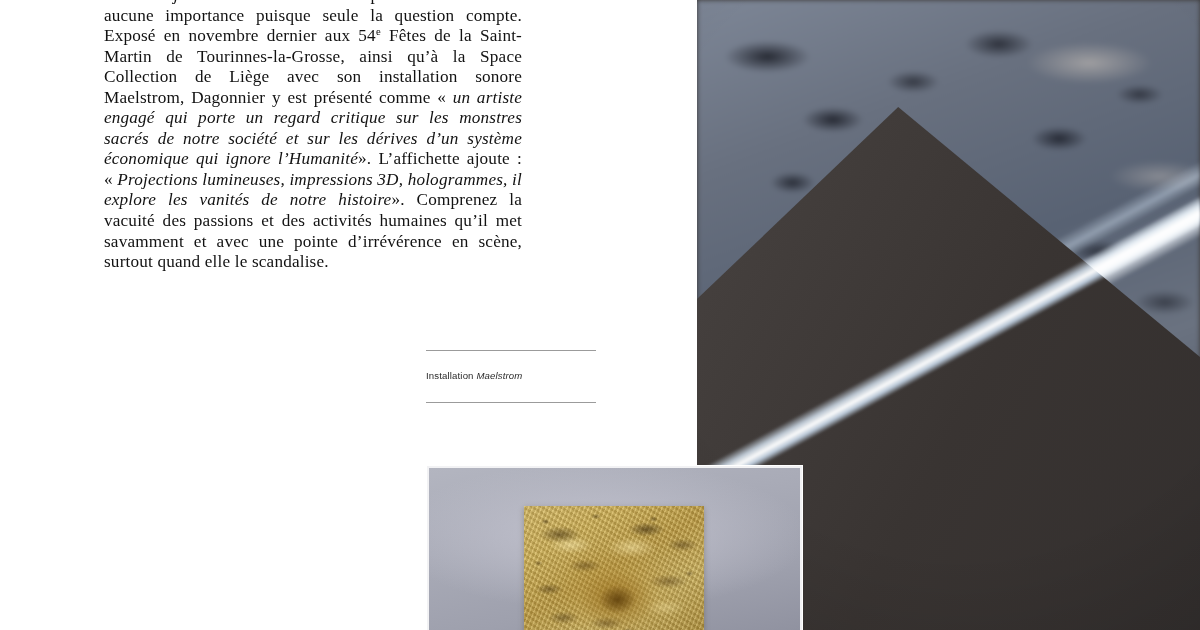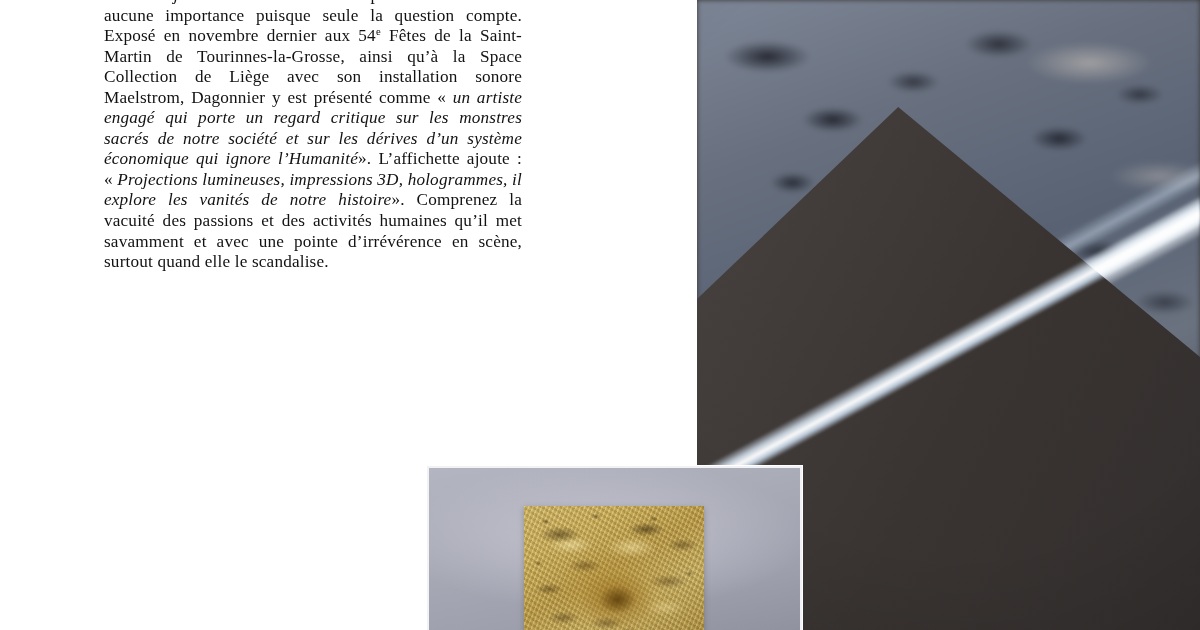--- a/index.html
+++ b/index.html
@@ -206,20 +206,27 @@
 <body>
 
 <div id="page">
 
   <div id="article-column">
     <div id="article-body">
       <p><span class="it">comment j’en suis arrivé là !</span>» La réponse n’a finalement aucune importance puisque seule la question compte. Exposé en novembre dernier aux 54<sup>e</sup> Fêtes de la Saint-Martin de Tourinnes-la-Grosse, ainsi qu’à la Space Collection de Liège avec son installation sonore Maelstrom, Dagonnier y est présenté comme «&nbsp;<span class="it">un artiste engagé qui porte un regard critique sur les monstres sacrés de notre société et sur les dérives d’un système économique qui ignore l’Humanité</span>». L’affichette ajoute&nbsp;: «&nbsp;<span class="it">Projections lumineuses, impressions 3D, hologrammes, il explore les vanités de notre histoire</span>». Comprenez la vacuité des passions et des activités humaines qu’il met savamment et avec une pointe d’irrévérence en scène, surtout quand elle le scandalise.</p>
     </div>
   </div>
 
+  <div id="caption-block">
+    <div id="caption-rule-top" class="caption-rule"></div>
+    <div id="caption-text">
+      <span>Installation</span><span>&nbsp;</span><span class="work-title">Maelstrom</span>
+    </div>
+    <div id="caption-rule-bottom" class="caption-rule"></div>
+  </div>
 
   <div id="photo-right">
     <div class="stone"></div>
     <div class="rim-streaks"></div>
     <div class="dark-mass"></div>
     <div class="lit-edge"></div>
     <div class="vignette"></div>
     <div id="photo-right-notch"></div>
   </div>
 

